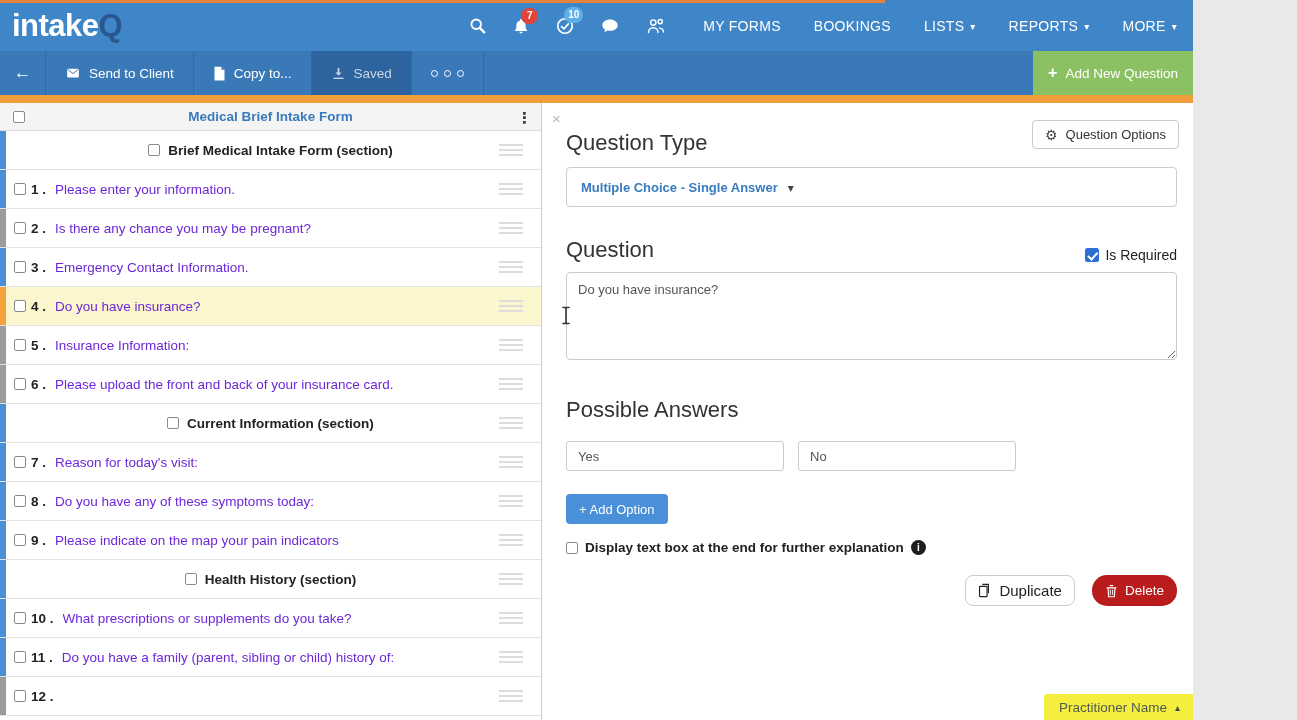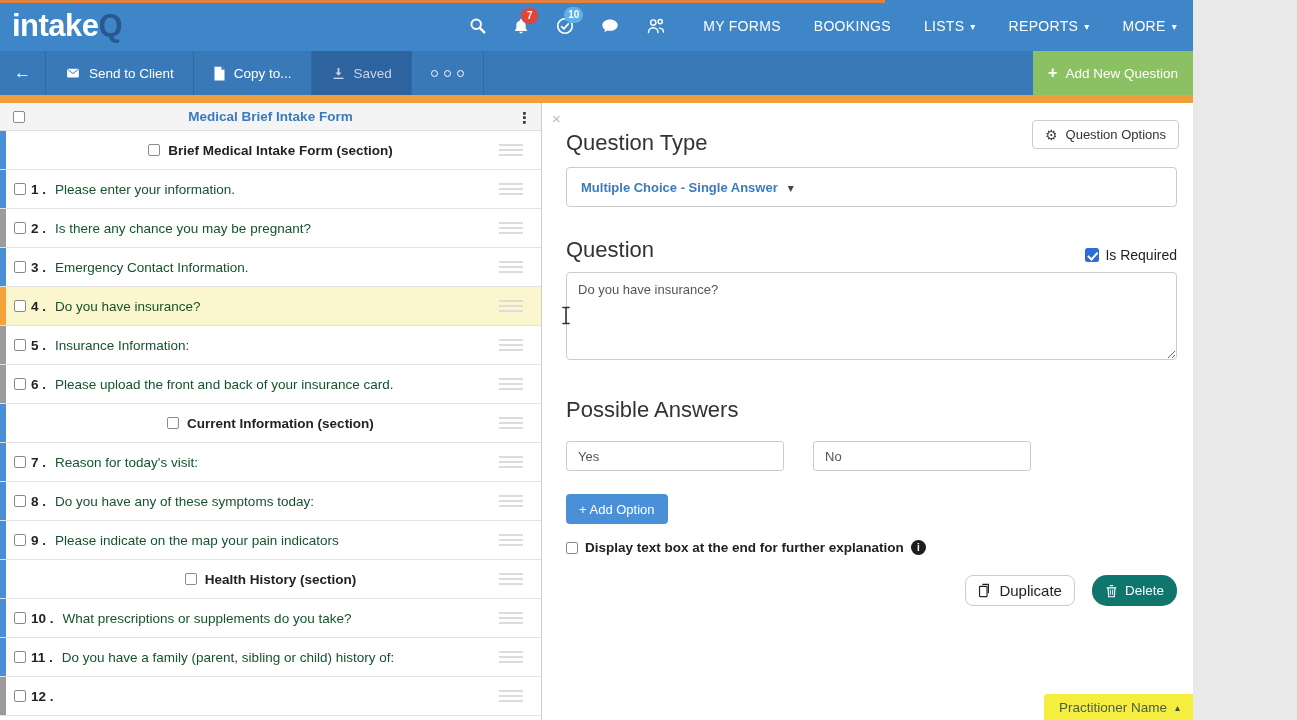--- a/index.html
+++ b/index.html
@@ -49,21 +49,21 @@
   .list-header { height:28px; background:#f4f4f4; border-bottom:1px solid #ddd; position:relative; display:flex; align-items:center; }
   .list-title { position:absolute; left:0; right:0; text-align:center; color:#3a7abf; font-weight:bold; font-size:13.5px; }
   .kebab { position:absolute; right:9px; top:50%; transform:translateY(-50%); color:#333; font-size:15px; font-weight:bold; cursor:pointer; line-height:1; }
   .cb { width:12px; height:12px; border:1px solid #8a8a8a; border-radius:2px; background:#fff; display:inline-block; flex:none; cursor:pointer; }
   .list-header .cb { margin-left:13px; z-index:1; }
 
   .row { height:39px; border-bottom:1px solid #e2e2e2; position:relative; display:flex; align-items:center; padding-left:14px; cursor:pointer; background:#fff; }
   .strip { position:absolute; left:0; top:0; bottom:0; width:6px; }
   .row .cb { margin-right:5px; }
   .row-number { font-weight:bold; color:#222; font-size:13.5px; margin-right:9px; white-space:nowrap; }
-  .row-label { font-size:13.5px; color:#14532d; white-space:nowrap; overflow:hidden; }
+  .row-label { font-size:13.5px; color:#6d28d9; white-space:nowrap; overflow:hidden; }
   .handle { position:absolute; right:18px; top:50%; transform:translateY(-50%); width:24px; height:12px;
             background:repeating-linear-gradient(to bottom,#dcdcdc 0 2px,transparent 2px 5px); cursor:grab; }
   .row.section { justify-content:center; padding-left:0; }
   .row.section .cb { margin-right:8px; }
   .row.section .row-label { font-weight:bold; color:#222; }
   .row.selected { background:#fbf6cd; }
 
   
   .editor { flex:1; position:relative; padding:0 16px 0 24px; background:#fff; }
   .close-x { position:absolute; left:10px; top:8px; color:#b9b9b9; font-size:15px; line-height:1; cursor:pointer; }
@@ -80,33 +80,33 @@
 
   .question-head-row { margin-top:30px; margin-bottom:9px; display:flex; justify-content:space-between; align-items:flex-end; }
   .is-required { display:flex; align-items:center; gap:6px; font-size:14px; color:#222; cursor:pointer; }
   .cb-checked { width:14px; height:14px; background:#2b6fd4; border-radius:2.5px; position:relative; flex:none; cursor:pointer; }
   .cb-checked::after { content:""; position:absolute; left:4.5px; top:1.5px; width:3.5px; height:7.5px;
                        border:solid #fff; border-width:0 2px 2px 0; transform:rotate(42deg); }
   .q-textarea { width:100%; height:88px; border:1px solid #ccc; border-radius:4px; padding:9px 11px;
                 font-size:13px; color:#555; font-family:inherit; resize:vertical; outline:none; display:block; }
 
   .h-answers { margin-top:37px; margin-bottom:18px; }
-  .answers { display:flex; gap:29px; }
+  .answers { display:flex; gap:14px; }
   .answer-input { width:218px; height:30px; border:1px solid #ccc; border-radius:3px; padding:0 11px;
                   font-size:13px; color:#555; font-family:inherit; outline:none; }
   .add-option { margin-top:23px; height:30px; padding:0 13px; background:#4a90d9; color:#fff; border:none;
                 border-radius:4px; font-size:13px; font-family:inherit; cursor:pointer; display:inline-flex; align-items:center; }
   .display-line { margin-top:16px; display:flex; align-items:center; gap:7px; }
   .display-label { font-weight:bold; font-size:13.5px; color:#222; }
   .info-circle { width:15px; height:15px; border-radius:50%; background:#1d1d1d; color:#fff; font-size:10px;
                  font-weight:bold; display:flex; align-items:center; justify-content:center; cursor:pointer; }
   .action-row { margin-top:20px; display:flex; justify-content:flex-end; gap:17px; }
   .dup-btn { height:31px; padding:0 12px; border:1px solid #ccc; border-radius:8px; background:#fff;
              font-size:15px; color:#222; display:flex; align-items:center; gap:7px; font-family:inherit; cursor:pointer; }
-  .del-btn { height:31px; padding:0 13px; border:none; border-radius:15px; background:#0f766e; color:#fff;
+  .del-btn { height:31px; padding:0 13px; border:none; border-radius:15px; background:#b91c1c; color:#fff;
              font-size:13.5px; display:flex; align-items:center; gap:7px; font-family:inherit; cursor:pointer; }
 
   .practitioner { position:absolute; right:0; top:694px; background:#f6ee3e; color:#4e5d52; font-size:13.5px;
                   display:flex; align-items:center; gap:8px; padding:6px 13px 9px 15px; border-top-left-radius:3px;
                   z-index:7; cursor:pointer; }
   .practitioner .caret { font-size:10px; color:#3f4d44; }
 
   .cursor-ibeam { position:absolute; left:561px; top:306px; z-index:8; pointer-events:none; }
 </style>
 </head>

